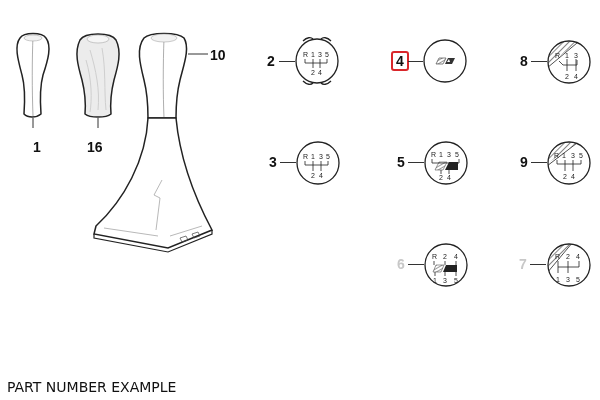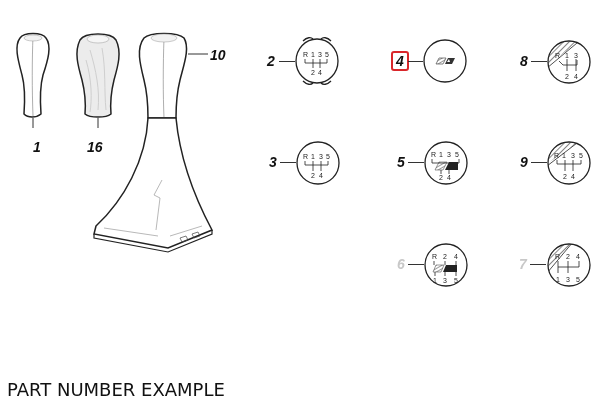--- a/index.html
+++ b/index.html
@@ -1,22 +1,22 @@
 <!DOCTYPE html>
 <html><head>
   <meta charset="utf-8">
   <style>
     html, body { margin: 0; padding: 0; }
     body { width: 600px; height: 400px; background: #ffffff; position: relative; overflow: hidden; font-family: "Liberation Sans", sans-serif; }
     .abs { position: absolute; }
-    .callout { position: absolute; font-family: "Liberation Sans", sans-serif; font-weight: bold; font-size: 14px; color: #111; line-height: 1; font-style: italic; }
+    .callout { position: absolute; font-family: "Liberation Sans", sans-serif; font-weight: bold; font-size: 14px; color: #111; line-height: 1; }
     .callout.faded { color: #c8c8c8; }
     .callout.selected { border: 2px solid #d9262a; border-radius: 3px; padding: 1px 3px; }
     .leader { position: absolute; height: 1px; background: #333; }
-    .caption { position: absolute; left: 7px; top: 379px; font-family: "DejaVu Sans", sans-serif; font-size: 18px; color: #111; letter-spacing: 0px; }
+    .caption { position: absolute; left: 7px; top: 379px; font-family: "DejaVu Sans", sans-serif; font-size: 14px; color: #111; letter-spacing: 0px; }
     svg text { font-family: "Liberation Sans", sans-serif; }
   </style>
 </head>
 <body>
 
 <svg class="abs" style="left:8px;top:30px" width="50" height="100" viewBox="0 0 50 100">
   <path d="M12,8 C16,2 34,2 38,8 C44,16 40,30 35,45 C32,56 32,70 33,84 C28,88 20,88 16,84 C17,70 17,56 14,45 C10,30 6,16 12,8 Z" fill="#fff" stroke="#222" stroke-width="1.5"></path>
   <path d="M25,6 C24,30 24,60 25,86" fill="none" stroke="#777" stroke-width="0.6"></path>
   <ellipse cx="25" cy="8" rx="9" ry="3" fill="#f2f2f2" stroke="#999" stroke-width="0.5"></ellipse>
   <line x1="25" y1="88" x2="25" y2="98" stroke="#333" stroke-width="1"></line>

